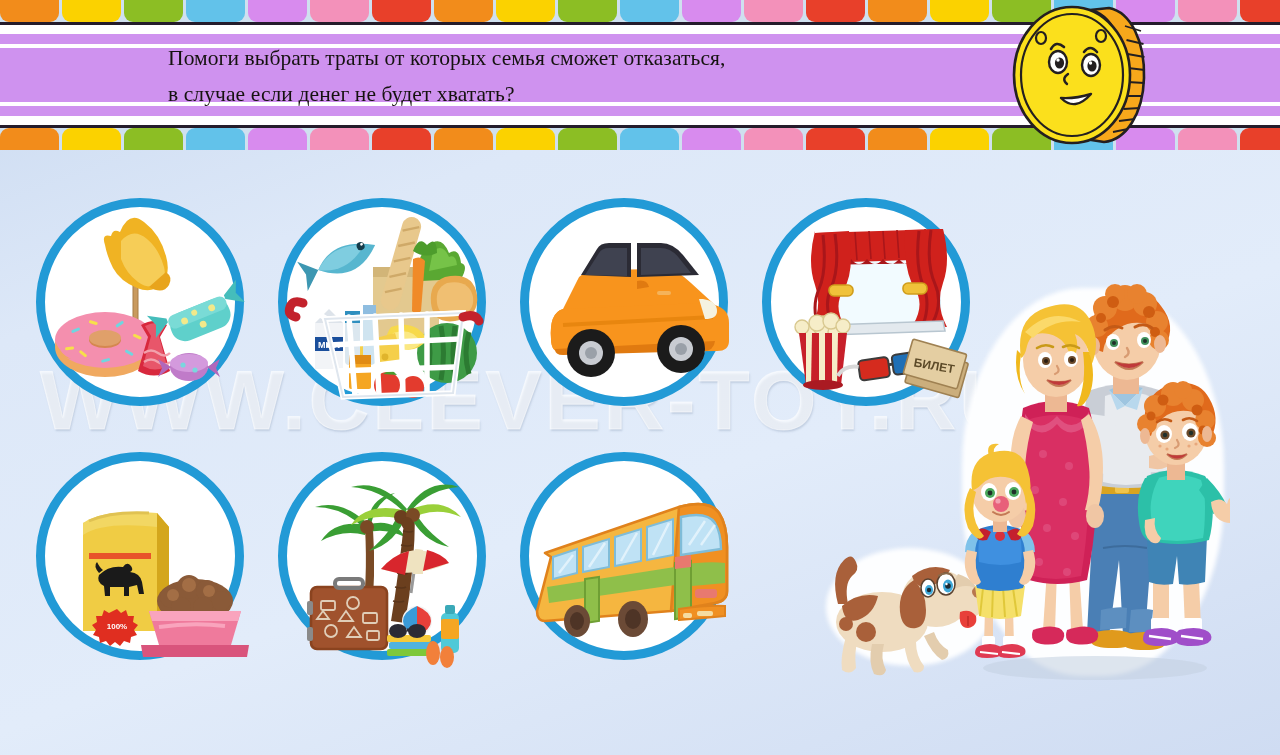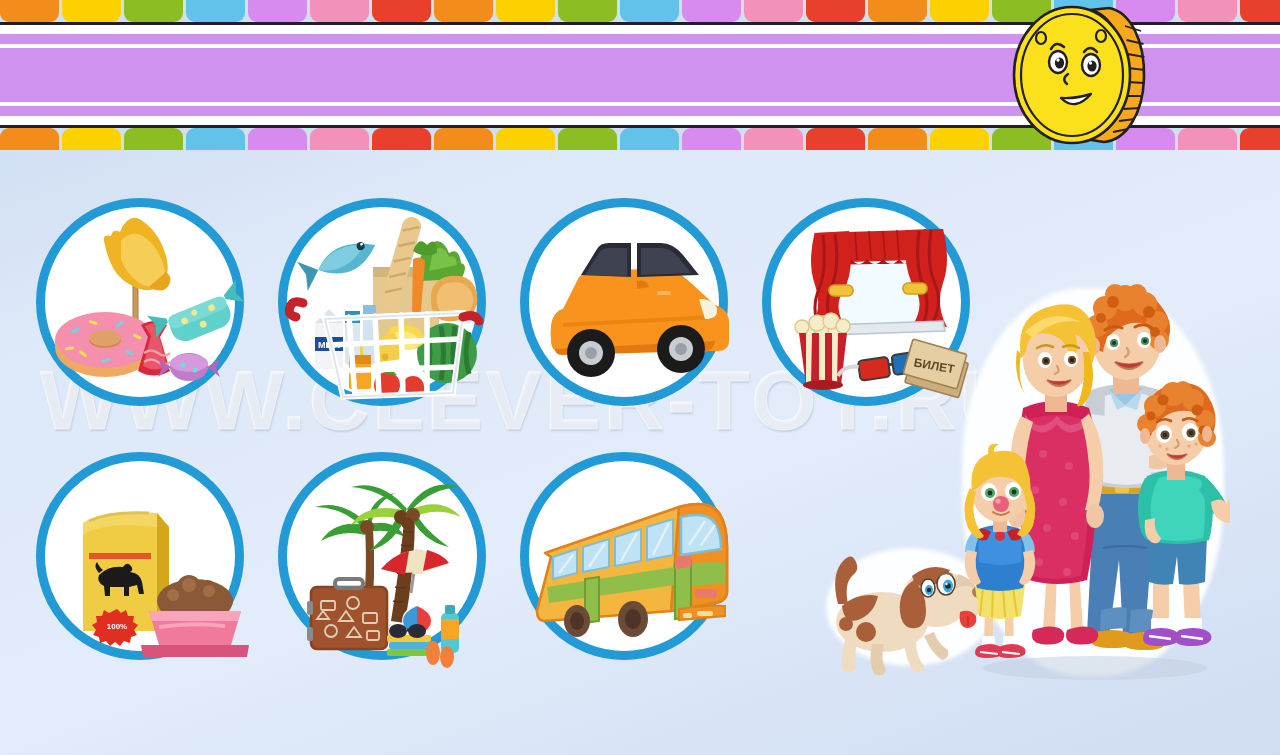--- a/index.html
+++ b/index.html
@@ -104,20 +104,22 @@
         <div class="tile" style="background: rgb(251, 210, 0);"></div>
         <div class="tile" style="background: rgb(140, 190, 36);"></div>
         <div class="tile" style="background: rgb(98, 194, 234);"></div>
         <div class="tile" style="background: rgb(216, 139, 238);"></div>
         <div class="tile" style="background: rgb(243, 145, 186);"></div>
         <div class="tile" style="background: rgb(232, 64, 42);"></div>
       </div>
   </div>
 
   <div id="headtext">
+    <div>Помоги выбрать траты от которых семья сможет отказаться,</div>
+    <div>в случае если денег не будет хватать?</div>
   </div>
 
   <div id="coin">
     <svg viewBox="0 0 150 146" width="150" height="146">
       <g stroke="#231f20" stroke-width="2.6" stroke-linejoin="round">
         <path d="M104 6 C126 10 140 40 139 76 C138 112 121 138 99 140 L80 137 C102 134 118 108 119 74 C120 40 106 12 85 8 Z" fill="#f7a81b"></path>
         <g stroke-width="1.8">
           <path d="M120 24 L136 29 M121.5 38 L138.5 42 M122.5 52 L139.5 55 M123 66 L140 68 M122.5 80 L139.5 81 M121 94 L138 94 M118.5 107 L135 106 M114 119 L130 117 M108 130 L123 127" fill="none"></path>
         </g>
         <ellipse cx="67" cy="73" rx="58" ry="68" fill="#fbe01c"></ellipse>

